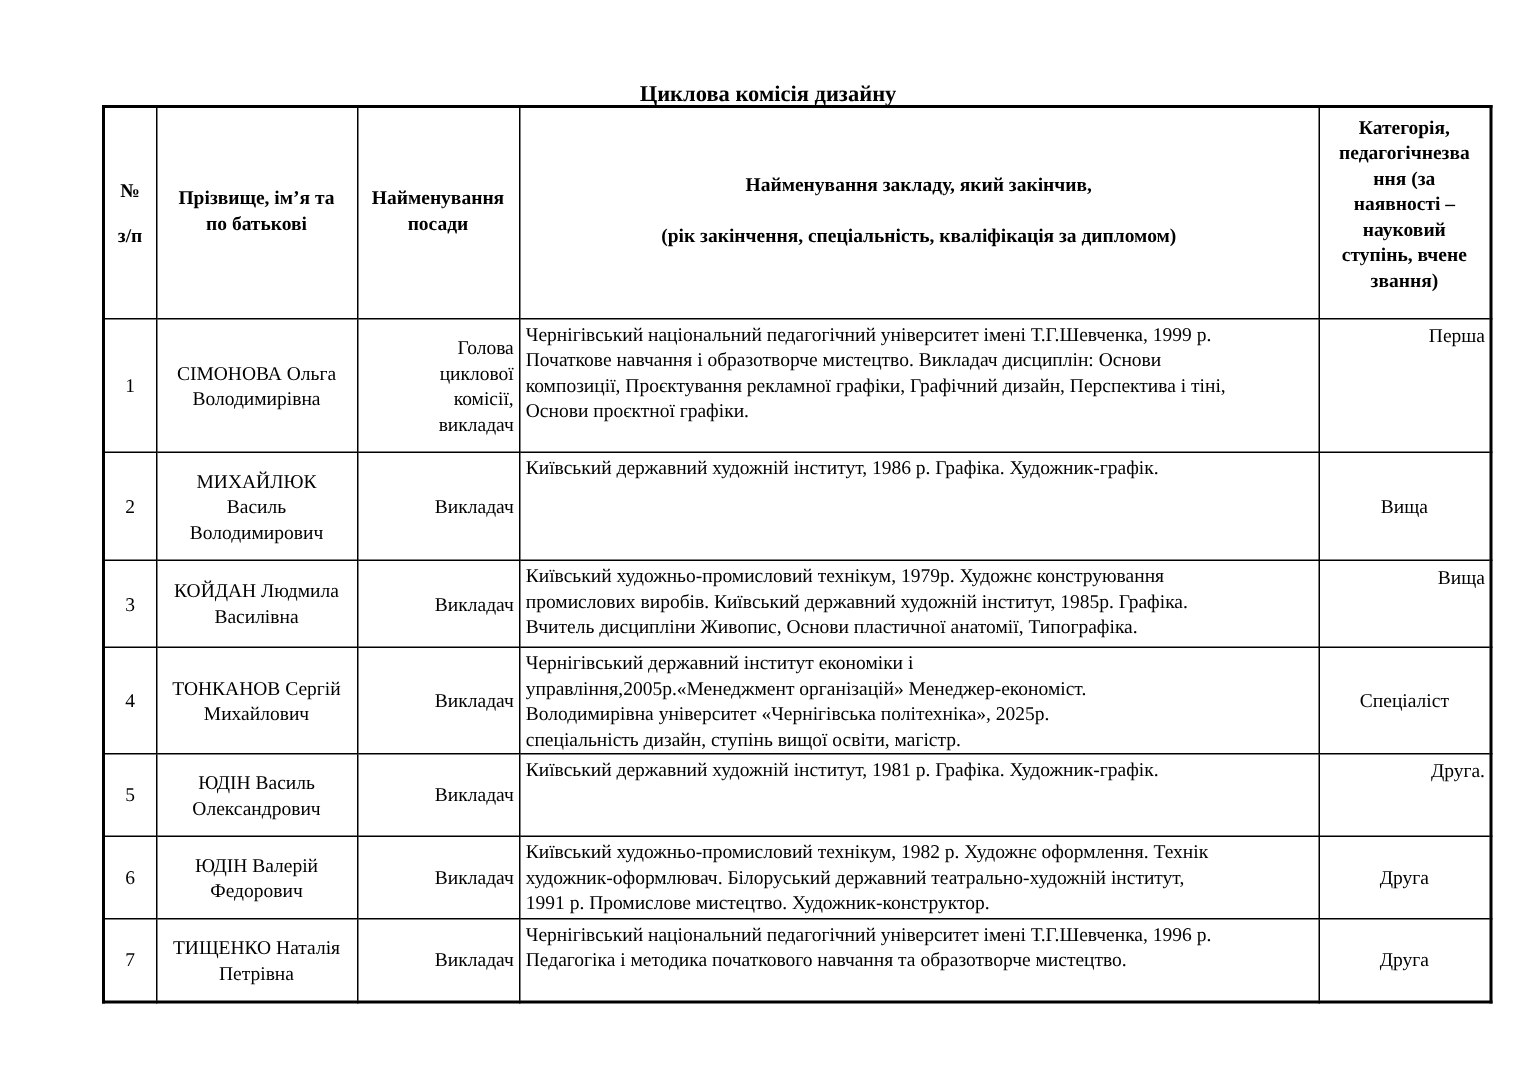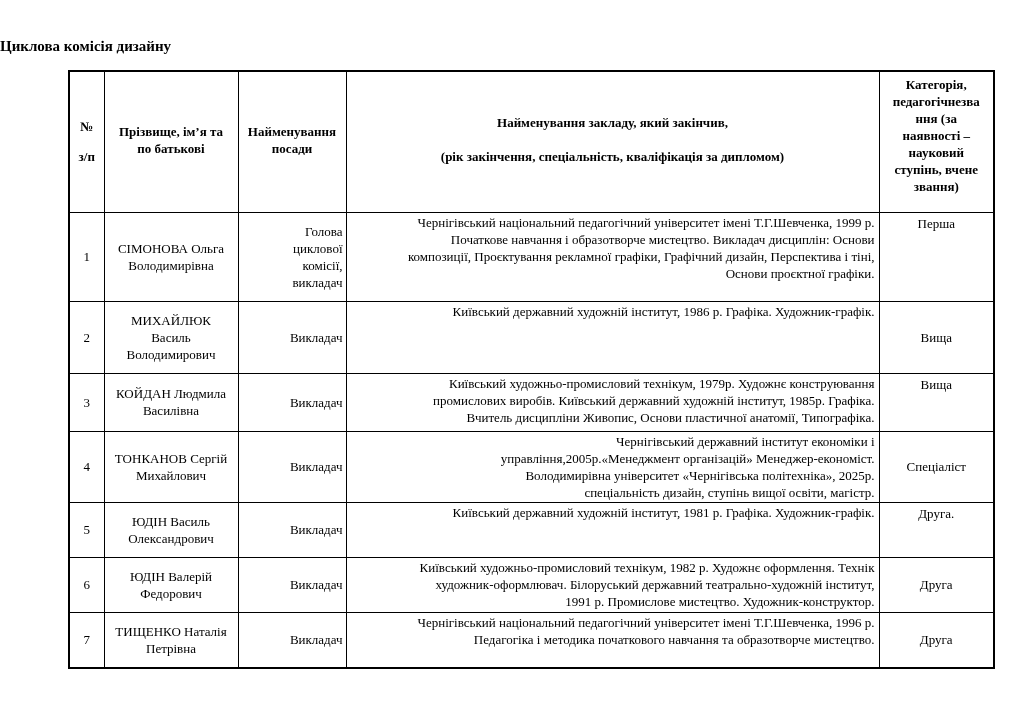--- a/index.html
+++ b/index.html
@@ -2,22 +2,22 @@
 <html><head>
 <meta charset="utf-8">
 <style>
   html,body { margin:0; padding:0; background:#ffffff; }
   .page {
     position:relative; width:1024px; height:724px; background:#ffffff;
     font-family:"Liberation Serif", serif; color:#000;
     overflow:hidden;
   }
   .doc-title {
-    position:absolute; top:38px; left:0; width:1024px;
-    font-weight:bold; font-size:15px;
+    position:absolute; top:55px; left:0; width:1024px;
+    text-align:center; font-weight:bold; font-size:15px;
   }
   table.commission {
     position:absolute; left:68px; top:70px;
     border-collapse:collapse; table-layout:fixed;
     width:925px; border:2px solid #000;
     background:#fff;
   }
   th, td {
     border:1px solid #000;
     font-size:13px; line-height:17px;
@@ -33,23 +33,23 @@
   tr.r1 { height:76px; }
   tr.r2 { height:50px; }
   tr.r3 { height:58px; }
   tr.r4 { height:67px; }
   tr.r5 { height:37px; }
   tr.r6 { height:53px; }
   tr.r7 { height:38px; }
   td.num      { text-align:center; vertical-align:middle; }
   td.name     { text-align:center; vertical-align:middle;margin-left:16px; }
   td.position { text-align:right; vertical-align:middle; }
-  td.edu      { text-align:right; vertical-align:top; padding:1px 4px;margin-left:33px; }
+  td.edu      { text-align:left; vertical-align:top; padding:1px 4px;margin-left:33px; }
   td.category { text-align:center; vertical-align:middle; }
-  td.category.v-top { vertical-align:top; padding-top:2px; }
+  td.category.v-top { vertical-align:top; padding-top:2px;text-align:right; }
 </style>
 </head>
 <body>
 
 <div class="page">
 
   <div class="doc-title">Циклова комісія дизайну</div>
 
   <table class="commission">
     <colgroup>

